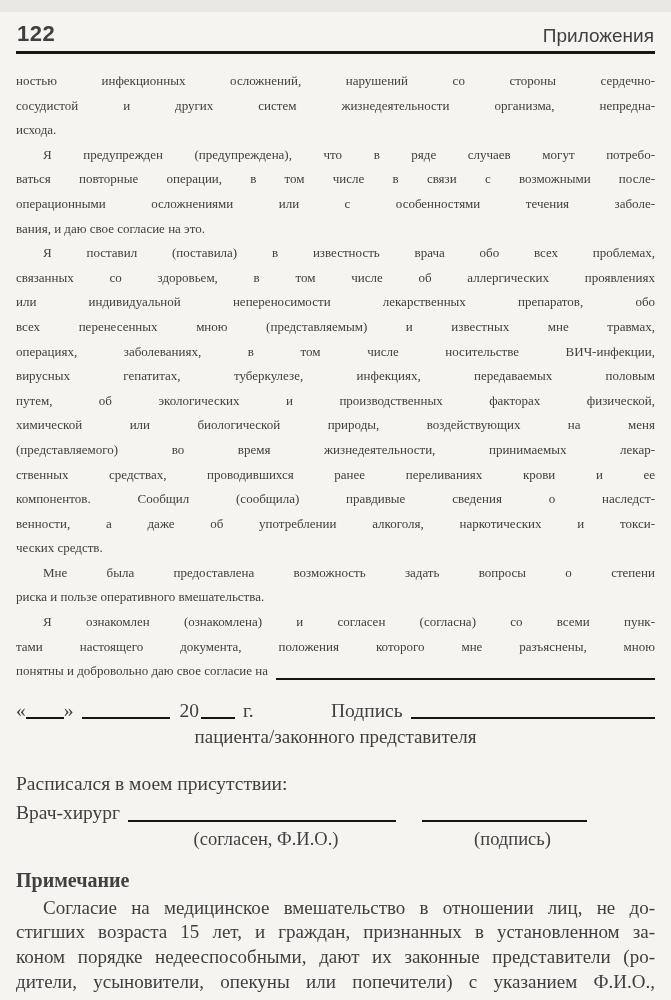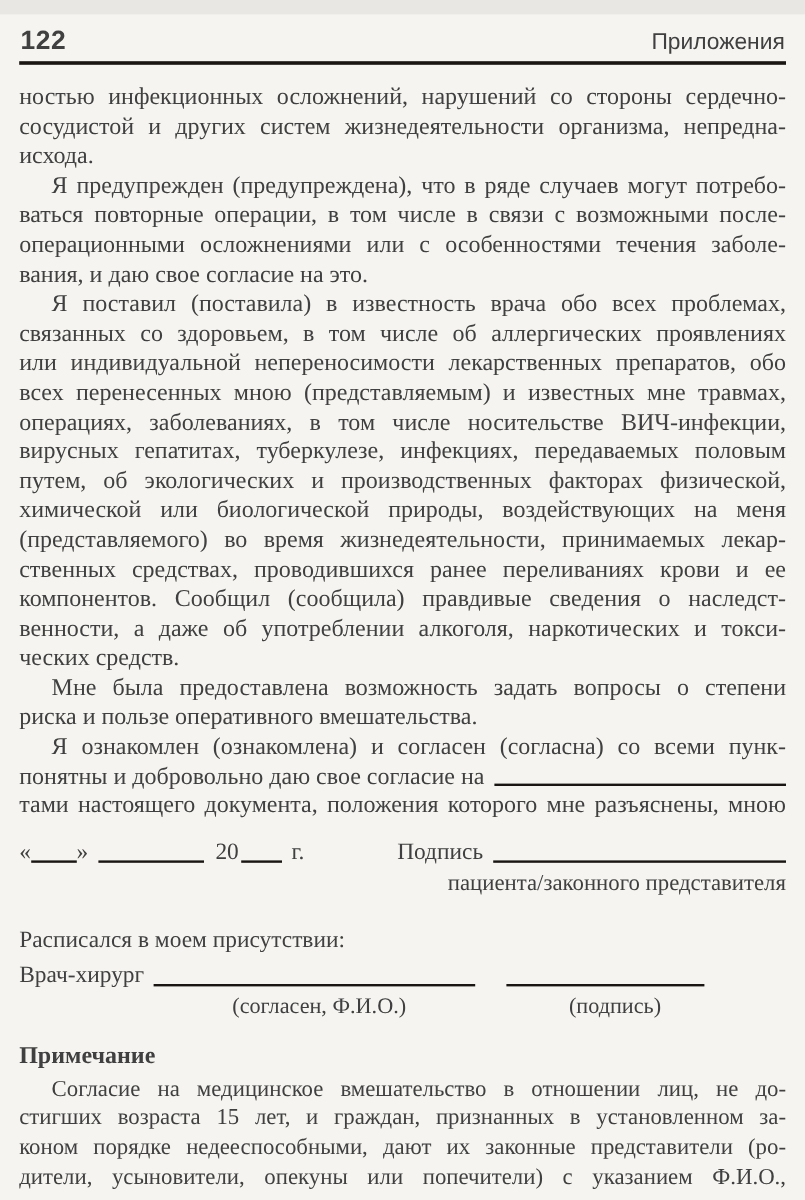--- a/index.html
+++ b/index.html
@@ -8,35 +8,35 @@
     background:#f5f4f0;color:#404040;margin:12px auto;
     font-family:"Liberation Serif","DejaVu Serif",serif;
   }
   
   .hdr{display:flex;justify-content:space-between;align-items:flex-end;
        padding:9px 17px 0 17px;font-family:"Liberation Sans","DejaVu Sans",sans-serif;}
   .pagenum{font-size:22px;font-weight:700;letter-spacing:.5px;}
   .section{font-size:19px;}
   .hrule{height:3px;background:#181512;margin:4px 16px 0 16px;border:0;}
   
-  .doc{padding:15px 16px 0 16px;font-size:20px;line-height:24.6px;}
+  .doc{padding:15px 16px 0 16px;font-size:13px;line-height:24.6px;}
   .line{text-align:justify;text-align-last:justify;}
   .line.end{text-align-last:left;}
   .line.ind{text-indent:27px;}
   .line.fill{display:flex;align-items:flex-end;text-align-last:left;}
   .line.fill span{white-space:nowrap;}
   .rule-fill{flex:1;border-bottom:2px solid #181512;margin:0 0 4px 8px;}
   
   .sig-row{display:flex;align-items:flex-end;margin:14px 16px 0 16px;font-size:19.5px;line-height:25px;}
   .date-group{display:flex;align-items:flex-end;width:290px;}
   .blank{border-bottom:2px solid #181512;height:2px;margin-bottom:4px;display:inline-block;}
   .w38{width:38px;}.w88{width:88px;margin-left:8px;}.w34{width:34px;margin-left:2px;}
   .ml10{margin-left:10px;}.ml8{margin-left:8px;}
   .podpis-group{display:flex;flex:1;align-items:flex-end;margin-left:25px;}
-  .sig-caption{margin:2px 16px 0 16px;text-align:right;font-size:19px;line-height:24px;}
+  .sig-caption{margin:2px 16px 0 16px;text-align:center;font-size:19px;line-height:24px;}
   .witness{margin:22px 16px 0 16px;font-size:19.5px;line-height:25px;}
   .surgeon-row{display:flex;align-items:flex-end;margin:4px 16px 0 16px;font-size:19.5px;line-height:26px;}
   .sblank1{width:268px;border-bottom:2px solid #181512;height:2px;margin:0 0 4px 8px;}
   .sblank2{width:165px;border-bottom:2px solid #181512;height:2px;margin:0 0 4px 26px;}
   .cap-row{display:flex;margin:1px 16px 0 16px;font-size:18.5px;line-height:24px;}
   .cap-spacer{width:112px;}
   .cap1{width:276px;text-align:center;}
   .cap2{width:165px;text-align:center;margin-left:26px;}
   
   .note-heading{margin:17px 16px 0 16px;font-size:20px;font-weight:700;line-height:25px;}
@@ -79,25 +79,25 @@
       <div class="line">компонентов. Сообщил (сообщила) правдивые сведения о наследст-</div>
       <div class="line">венности, а даже об употреблении алкоголя, наркотических и токси-</div>
       <div class="line end">ческих средств.</div>
     </div>
     <div>
       <div class="line ind">Мне была предоставлена возможность задать вопросы о степени</div>
       <div class="line end">риска и пользе оперативного вмешательства.</div>
     </div>
     <div>
       <div class="line ind">Я ознакомлен (ознакомлена) и согласен (согласна) со всеми пунк-</div>
+      <div class="line">тами настоящего документа, положения которого мне разъяснены, мною</div>
       <div class="line fill">
         <span>понятны и добровольно даю свое согласие на</span>
         <span class="rule-fill"></span>
       </div>
-      <div class="line">тами настоящего документа, положения которого мне разъяснены, мною</div>
     </div>
   </div>
 
   <div class="sig-row">
     <div class="date-group">
       <span>«</span>
         <span class="blank w38"></span>
         <span>»</span>
         <span class="blank w88"></span>
         <span class="ml10">20</span>

